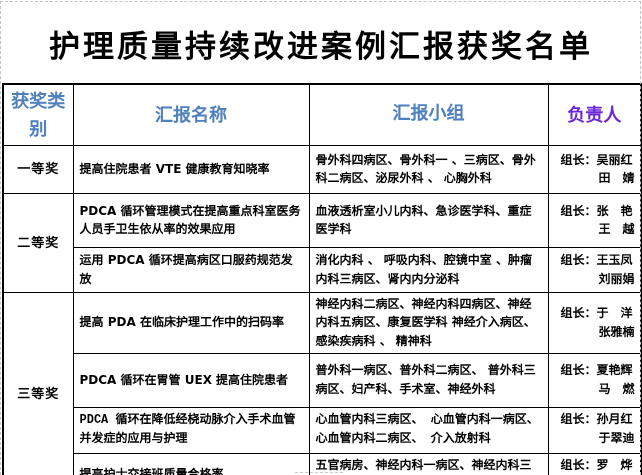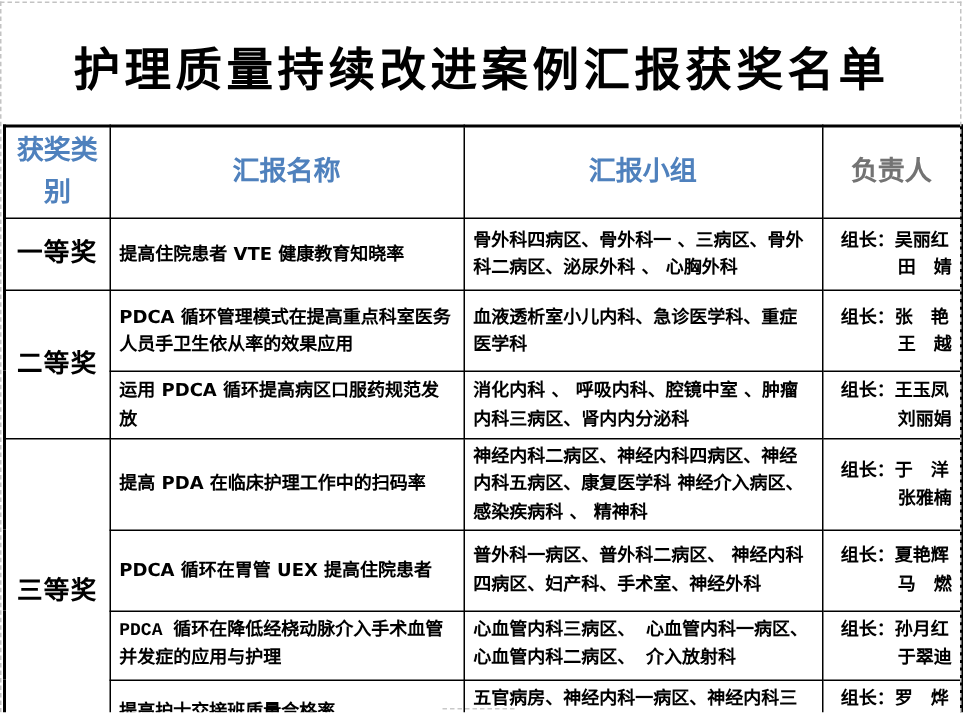--- a/index.html
+++ b/index.html
@@ -63,21 +63,21 @@
     text-align: center;
   }
   .col-category  { width: 70px; }
   .col-name      { width: 236px; }
   .col-group     { width: 239px; }
   .col-leader    { width: 93px; }
 
   td.cat-cell {
     text-align: center;
     font-weight: bold;
-    font-size: 17px;
+    font-size: 13px;
     letter-spacing: 1px;
   }
   td.name-cell, td.group-cell {
     text-align: left;
     font-weight: bold;
   }
   td.leader-cell {
     font-weight: bold;
     padding-left: 12px;
     padding-right: 3px;
@@ -106,22 +106,22 @@
     <colgroup>
       <col class="col-category">
       <col class="col-name">
       <col class="col-group">
       <col class="col-leader">
     </colgroup>
     <thead>
       <tr class="row-header">
         <th style="color:#4f81bd;">获奖类别</th>
         <th style="color:#4f81bd;">汇报名称</th>
-        <th style="color:#4f81bd;">汇报小组</th>
-        <th style="color:#737373;">负责人</th>
+        <th style="color:#4f81bd;font-family:Liberation Mono, monospace;">汇报小组</th>
+        <th style="color:#6d28d9;">负责人</th>
       </tr>
     </thead>
     <tbody>
       <tr class="row-1">
         <td class="cat-cell" rowspan="1">一等奖</td>
         <td class="name-cell">提高住院患者 VTE 健康教育知晓率</td>
         <td class="group-cell">骨外科四病区、骨外科一 、三病区、骨外科二病区、泌尿外科 、 心胸外科</td>
         <td class="leader-cell">
           <div class="leader-line1">组长：吴丽红</div>
           <div class="leader-line2">田　婧</div>
@@ -148,21 +148,21 @@
         <td class="cat-cell" rowspan="4">三等奖</td>
         <td class="name-cell">提高 PDA 在临床护理工作中的扫码率</td>
         <td class="group-cell">神经内科二病区、神经内科四病区、神经内科五病区、康复医学科 神经介入病区、 感染疾病科 、 精神科</td>
         <td class="leader-cell">
           <div class="leader-line1">组长：于　洋</div>
           <div class="leader-line2">张雅楠</div>
         </td>
       </tr>
       <tr class="row-5">
         <td class="name-cell">PDCA 循环在胃管 UEX 提高住院患者</td>
-        <td class="group-cell">普外科一病区、普外科二病区、 神经内科四病区、妇产科、手术室、神经外科</td>
+        <td class="group-cell">普外科一病区、普外科二病区、 普外科三病区、妇产科、手术室、神经外科</td>
         <td class="leader-cell">
           <div class="leader-line1">组长：夏艳辉</div>
           <div class="leader-line2">马　燃</div>
         </td>
       </tr>
       <tr class="row-6">
         <td class="name-cell">PDCA 循环在降低经桡动脉介入手术血管并发症的应用与护理</td>
         <td class="group-cell">心血管内科三病区、 心血管内科一病区、心血管内科二病区、 介入放射科</td>
         <td class="leader-cell">
           <div class="leader-line1">组长：孙月红</div>

